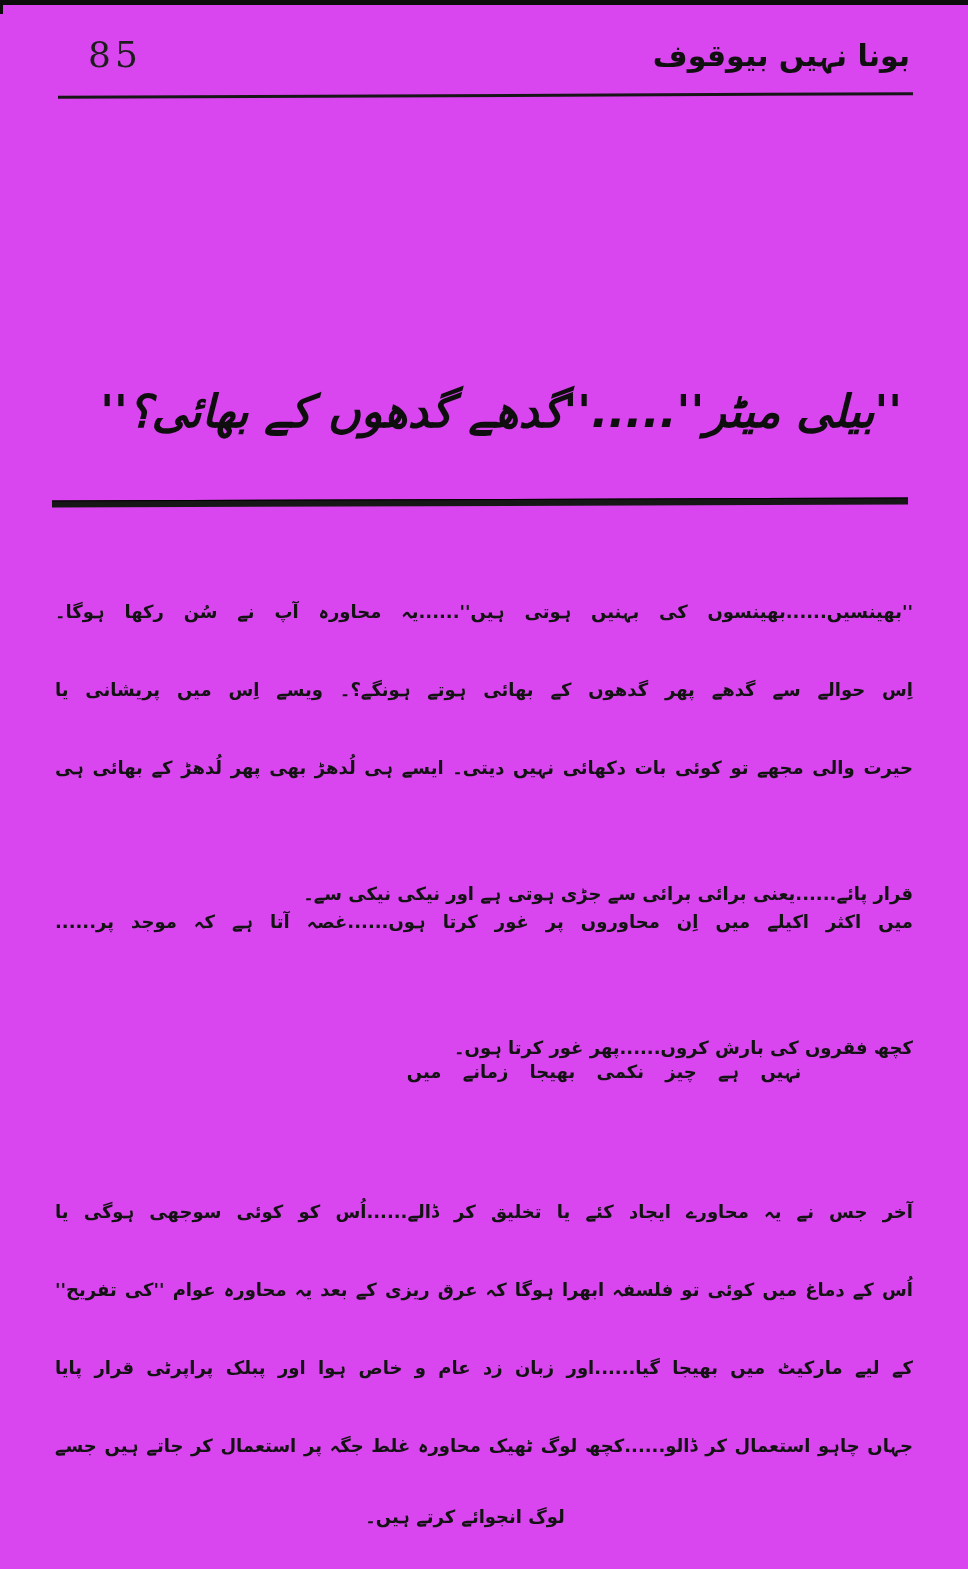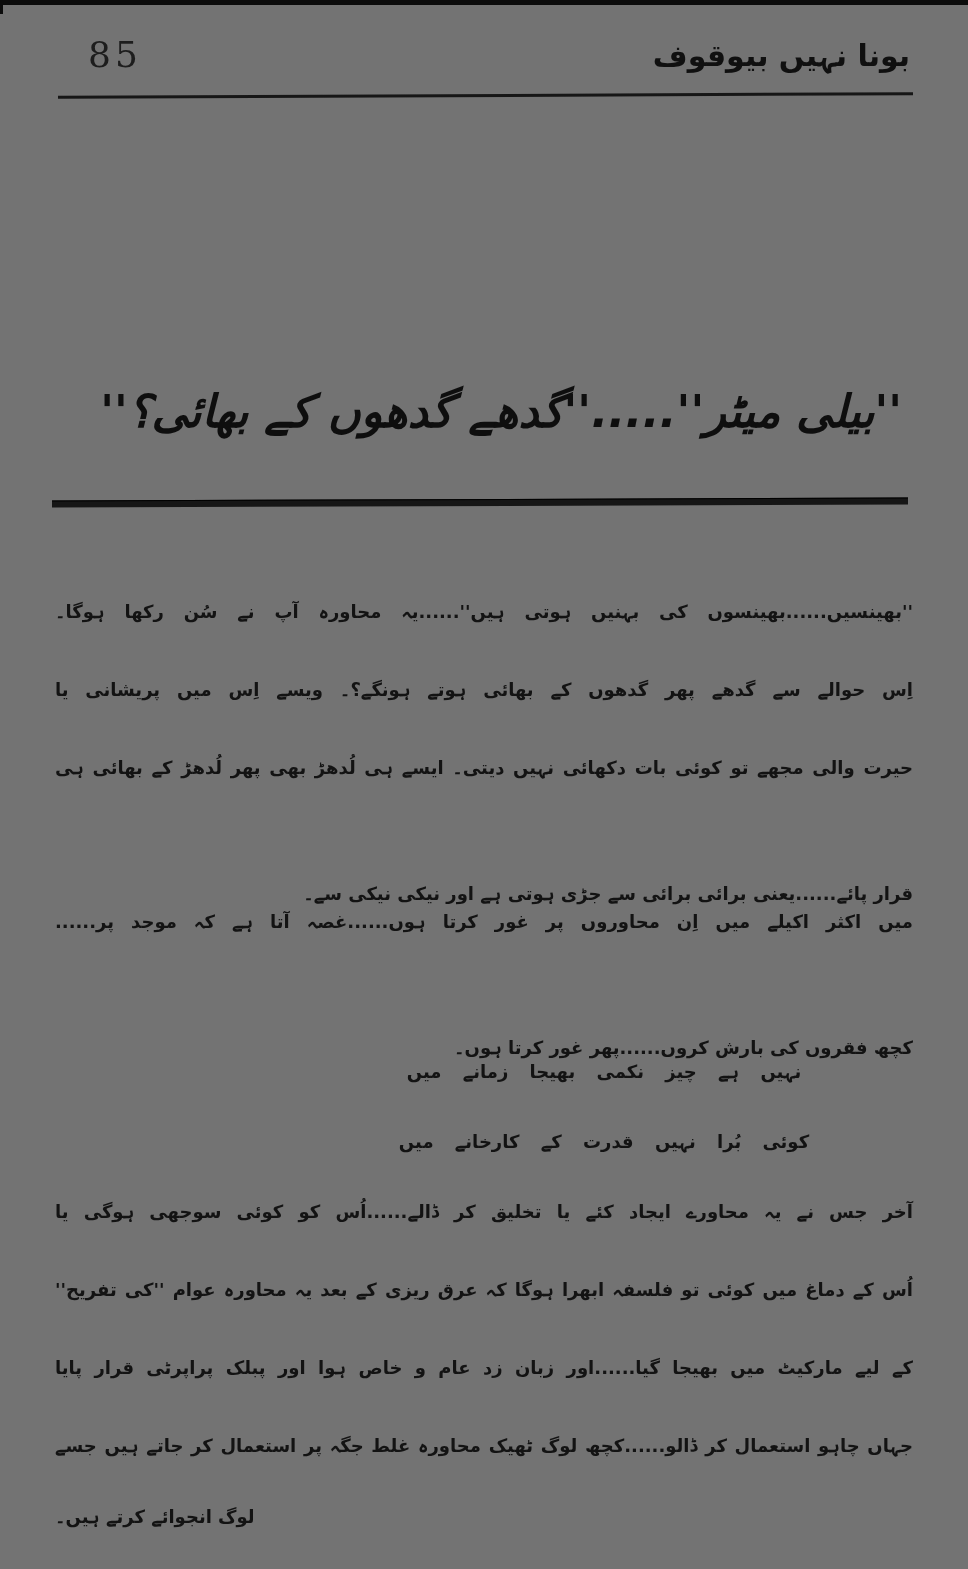--- a/index.html
+++ b/index.html
@@ -1,21 +1,21 @@
 <!DOCTYPE html>
 <html lang="ur"><head>
 <meta charset="utf-8">
 <style>
   html, body { margin: 0; padding: 0; background: #e8e8e4; }
   .page {
     position: relative;
     width: 968px;
     height: 1569px;
     margin: 0 auto;
-    background: #737373;
+    background: #d946ef;
     color: #141414;
     overflow: hidden;
     font-family: "DejaVu Sans", sans-serif;
   }
   
   .scan-edge-top {
     position: absolute; top: 0; left: 0; width: 968px; height: 5px;
     background: #0c0c0c;
   }
   .scan-edge-left {
@@ -76,21 +76,21 @@
     text-align: justify;
     text-align-last: justify;
   }
   .end {
     white-space: nowrap;
     text-align: right;
     margin-top: 48px;
   }
   .end-indent {
     white-space: nowrap;
-    text-align: left;
+    text-align: center;
     padding-left: 0;
     margin-right: 38px;
   }
   .verse {
     white-space: nowrap;
     text-align: center;
     word-spacing: 15px;
     padding-left: 240px;
   }
   .t1 { top: 592px; }  .t2 { top: 670px; }  .t3 { top: 748px; }
@@ -117,19 +117,18 @@
 
   <div class="rule rule-title"></div>
 
   <div class="bl full t1">''بھینسیں......بھینسوں کی بہنیں ہوتی ہیں''......یہ محاورہ آپ نے سُن رکھا ہوگا۔</div>
   <div class="bl full t2">اِس حوالے سے گدھے پھر گدھوں کے بھائی ہوتے ہونگے؟۔ ویسے اِس میں پریشانی یا</div>
   <div class="bl full t3">حیرت والی مجھے تو کوئی بات دکھائی نہیں دیتی۔ ایسے ہی لُدھڑ بھی پھر لُدھڑ کے بھائی ہی</div>
   <div class="bl end t4">قرار پائے......یعنی برائی برائی سے جڑی ہوتی ہے اور نیکی نیکی سے۔</div>
   <div class="bl full t5">میں اکثر اکیلے میں اِن محاوروں پر غور کرتا ہوں......غصہ آتا ہے کہ موجد پر......</div>
   <div class="bl end t6">کچھ فقروں کی بارش کروں......پھر غور کرتا ہوں۔</div>
   <div class="bl verse t7">نہیں ہے چیز نکمی بھیجا زمانے میں</div>
-  <div class="bl verse t8">کوئی بُرا نہیں قدرت کے کارخانے میں</div>
   <div class="bl full t9">آخر جس نے یہ محاورے ایجاد کئے یا تخلیق کر ڈالے......اُس کو کوئی سوجھی ہوگی یا</div>
   <div class="bl full t10">اُس کے دماغ میں کوئی تو فلسفہ ابھرا ہوگا کہ عرق ریزی کے بعد یہ محاورہ عوام ''کی تفریح''</div>
   <div class="bl full t11">کے لیے مارکیٹ میں بھیجا گیا......اور زبان زد عام و خاص ہوا اور پبلک پراپرٹی قرار پایا</div>
   <div class="bl full t12">جہاں چاہو استعمال کر ڈالو......کچھ لوگ ٹھیک محاورہ غلط جگہ پر استعمال کر جاتے ہیں جسے</div>
   <div class="bl end-indent t13">لوگ انجوائے کرتے ہیں۔</div>
 </div>
 
 </body></html>

